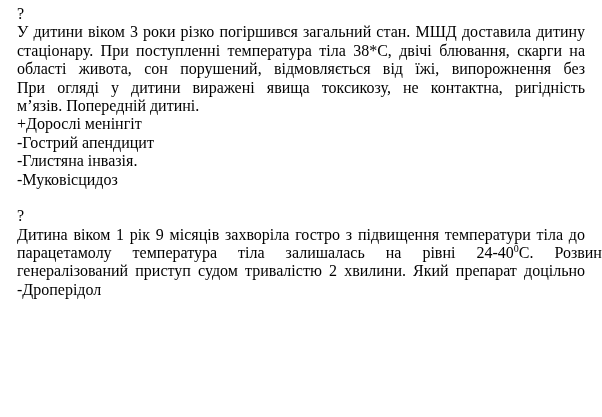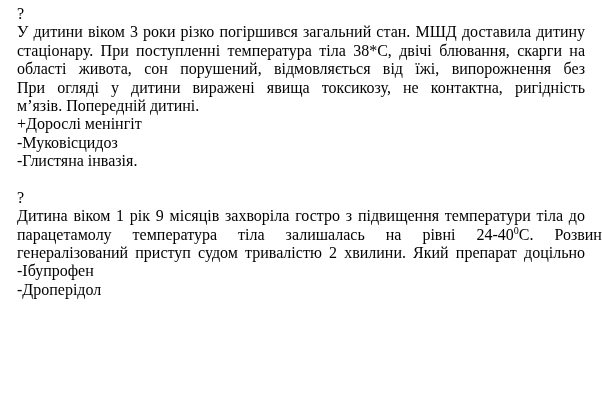--- a/index.html
+++ b/index.html
@@ -42,28 +42,28 @@
 <div class="page">
 
   <div>
     <div class="line">?</div>
     <div class="line just">У дитини віком 3 роки різко погіршився загальний стан. МШД доставила дитину до</div>
     <div class="line just">стаціонару. При поступленні температура тіла 38*С, двічі блювання, скарги на болі в</div>
     <div class="line just">області живота, сон порушений, відмовляється від їжі, випорожнення без особливостей.</div>
     <div class="line just">При огляді у дитини виражені явища токсикозу, не контактна, ригідність потиличних</div>
     <div class="line">м’язів. Попередній дитині.</div>
     <div class="line">+Дорослі менінгіт</div>
+    <div class="line">-Гострий апендицит</div>
+    <div class="line">-Глистяна інвазія.</div>
     <div class="line">-Муковісцидоз</div>
-    <div class="line">-Глистяна інвазія.</div>
   </div>
 
   <div class="blank"></div>
 
   <div>
     <div class="line">?</div>
     <div class="line just"><span>Дитина віком  1 рік 9 місяців захворіла гостро з підвищення температури тіла до 39,</span><sup>0</sup></div>
     <div class="line" style="word-spacing: 17px;"><span>парацетамолу температура тіла залишалась на рівні 24-40</span><sup>0</sup><span>С.   Розвинувся</span></div>
     <div class="line just">генералізований приступ судом тривалістю 2 хвилини. Який препарат доцільно ввести</div>
-    <div class="line">-Ібупрофен</div>
     <div class="line">-Дроперідол</div>
   </div>
 
 </div>
 
 </body></html>

